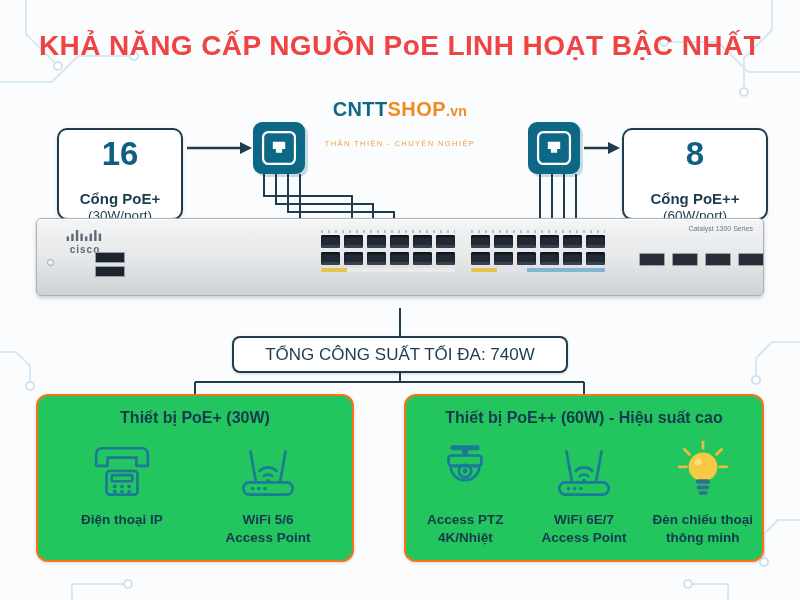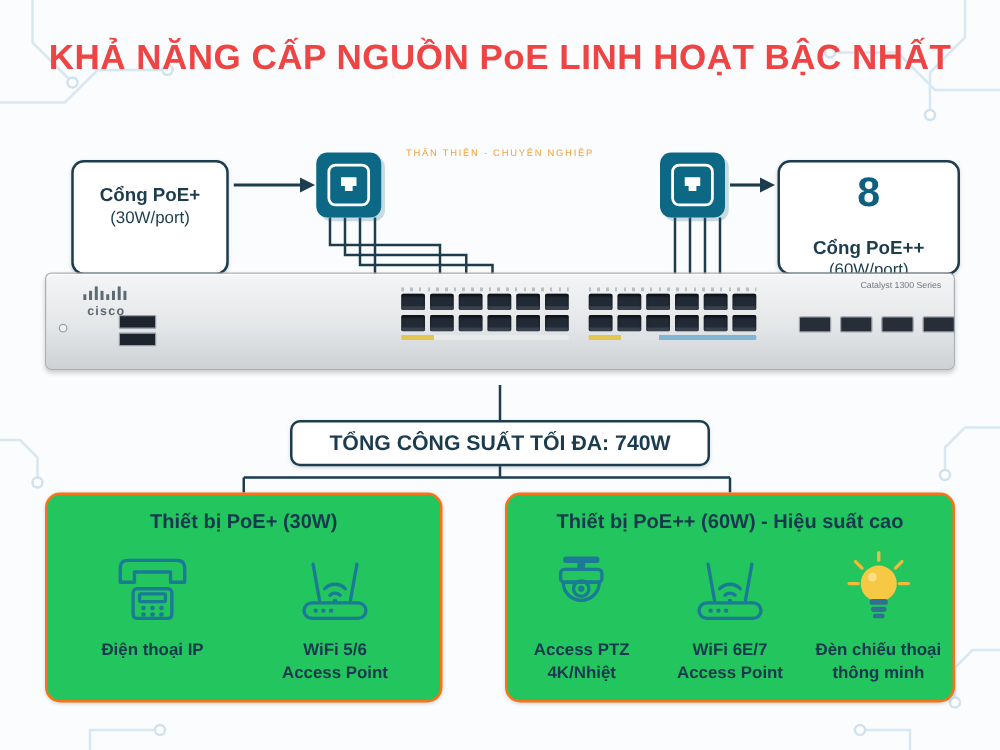--- a/index.html
+++ b/index.html
@@ -53,21 +53,21 @@
   .port{width:19px;height:13px;background:#222a36;border-radius:1.5px;
         box-shadow:inset 0 2px 2px rgba(0,0,0,.6), inset 0 -3px 0 rgba(125,135,150,.25)}
   .pstrip{position:absolute;top:49px;width:134px;height:4px;border-radius:1px}
   #stripA{background:linear-gradient(90deg,#e4c54d 0 26px,#e9eaea 26px 100%)}
   #stripB{background:linear-gradient(90deg,#e4c54d 0 26px,#dfe3e5 26px 56px,#82b4d5 56px 100%)}
   .sfp-row{position:absolute;left:602px;top:34px;display:flex;gap:7px}
   .sfp{width:26px;height:13px;background:#272e38;border:1px solid #9aa3ab;border-radius:1.5px}
 
   .total-box{position:absolute;left:232px;top:336px;width:336px;height:37px;background:#fff;
              border:2px solid #1d3c4e;border-radius:8px;display:flex;align-items:center;justify-content:center;
-             font-size:17px;font-weight:bold;color:#1b3c50;box-shadow:0 1px 3px rgba(20,50,70,.18)}
+             font-size:17px;font-weight:normal;color:#1b3c50;box-shadow:0 1px 3px rgba(20,50,70,.18)}
 
   .dev-box{position:absolute;top:394px;height:168px;background:#22c55e;border:2px solid #f97316;
            border-radius:12px;box-shadow:0 1px 3px rgba(20,50,70,.18)}
   #devLeft{left:36px;width:318px}
   #devRight{left:404px;width:360px}
   .dev-title{text-align:center;font-size:16px;font-weight:bold;color:#16394d;margin-top:13px}
   .dev-items{display:flex;justify-content:space-evenly;margin-top:12px}
   .dev-item{display:flex;flex-direction:column;align-items:center;width:124px}
   .dev-item svg{width:66px;height:66px}
   .dev-label{margin-top:6px;font-size:13.5px;font-weight:bold;color:#16394d;text-align:center;line-height:1.3}
@@ -123,24 +123,26 @@
       <polygon points="240,142 252,148 240,154"></polygon>
       <polygon points="608,142 620,148 608,154"></polygon>
     </g>
   </svg>
 
   <div class="layer content">
 
     <h1 class="title">KHẢ NĂNG CẤP NGUỒN PoE LINH HOẠT BẬC NHẤT</h1>
 
     <div class="logo">
+      <div class="brand"><span class="p1">CNTT</span><span class="p2">SHOP</span><span class="p3">.vn</span></div>
       <div class="tagline">THÂN THIỆN - CHUYÊN NGHIỆP</div>
     </div>
 
     <div class="info-box" id="box16">
+      <div class="count">16</div>
       <div class="lbl">Cổng PoE+</div>
       <div class="sub">(30W/port)</div>
     </div>
 
     <div class="info-box" id="box8">
       <div class="count">8</div>
       <div class="lbl">Cổng PoE++</div>
       <div class="sub">(60W/port)</div>
     </div>
 

